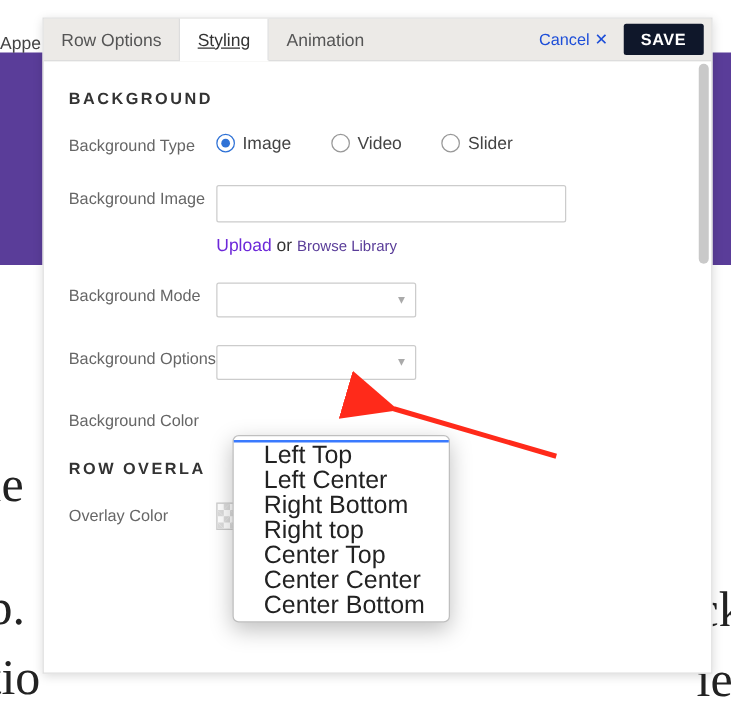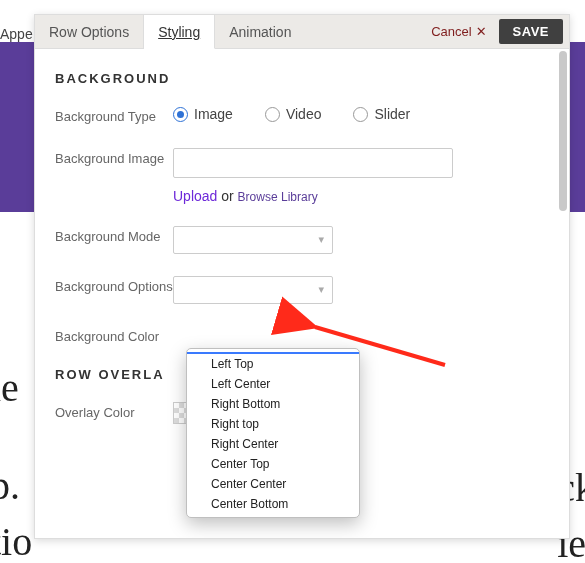--- a/index.html
+++ b/index.html
@@ -84,27 +84,27 @@
     color: #333;
     border-bottom: 1px solid #fff;
     margin-bottom: -1px;
     text-decoration: underline;
   }
   .tabbar-spacer { flex: 1; }
   .cancel {
     display: flex;
     align-items: center;
     padding: 0 10px;
-    color: #7f1d1d;
+    color: #1d4ed8;
     font-size: 13px;
     cursor: pointer;
     gap: 4px;
   }
   .save-btn {
-    background: #404040;
+    background: #0f172a;
     color: #fff;
     border: none;
     font-weight: 600;
     font-size: 13px;
     padding: 0 14px;
     margin: 4px 6px 4px 2px;
     border-radius: 2px;
     cursor: pointer;
     letter-spacing: 0.5px;
   }
@@ -188,21 +188,21 @@
     position: absolute;
     left: 151px;
     top: 299px;
     width: 174px;
     background: #fff;
     border: 1px solid #bfbfbf;
     border-radius: 5px;
     box-shadow: 0 6px 18px rgba(0,0,0,0.25);
     z-index: 50;
     padding: 3px 0;
-    font-size: 12px;
+    font-size: 20px;
   }
   .dd-item {
     padding: 1px 14px 1px 24px;
     cursor: pointer;
     color: #222;
     position: relative;
     line-height: 18px;
   }
   .dd-item.selected {
     background: #3a7afe;
@@ -317,21 +317,20 @@
         <div class="swatch-ext"></div>
       </div>
     </div>
 
     <div class="dropdown">
       <div class="dd-item selected"></div>
       <div class="dd-item">Left Top</div>
       <div class="dd-item">Left Center</div>
       <div class="dd-item">Right Bottom</div>
       <div class="dd-item">Right top</div>
-      <div class="dd-item">Right Center</div>
       <div class="dd-item">Center Top</div>
       <div class="dd-item">Center Center</div>
       <div class="dd-item">Center Bottom</div>
     </div>
   </div>
 </div>
 
 <svg class="arrow" width="585" height="563">
   <defs>
     <marker id="ah" markerWidth="12" markerHeight="12" refX="2" refY="6" orient="auto">

